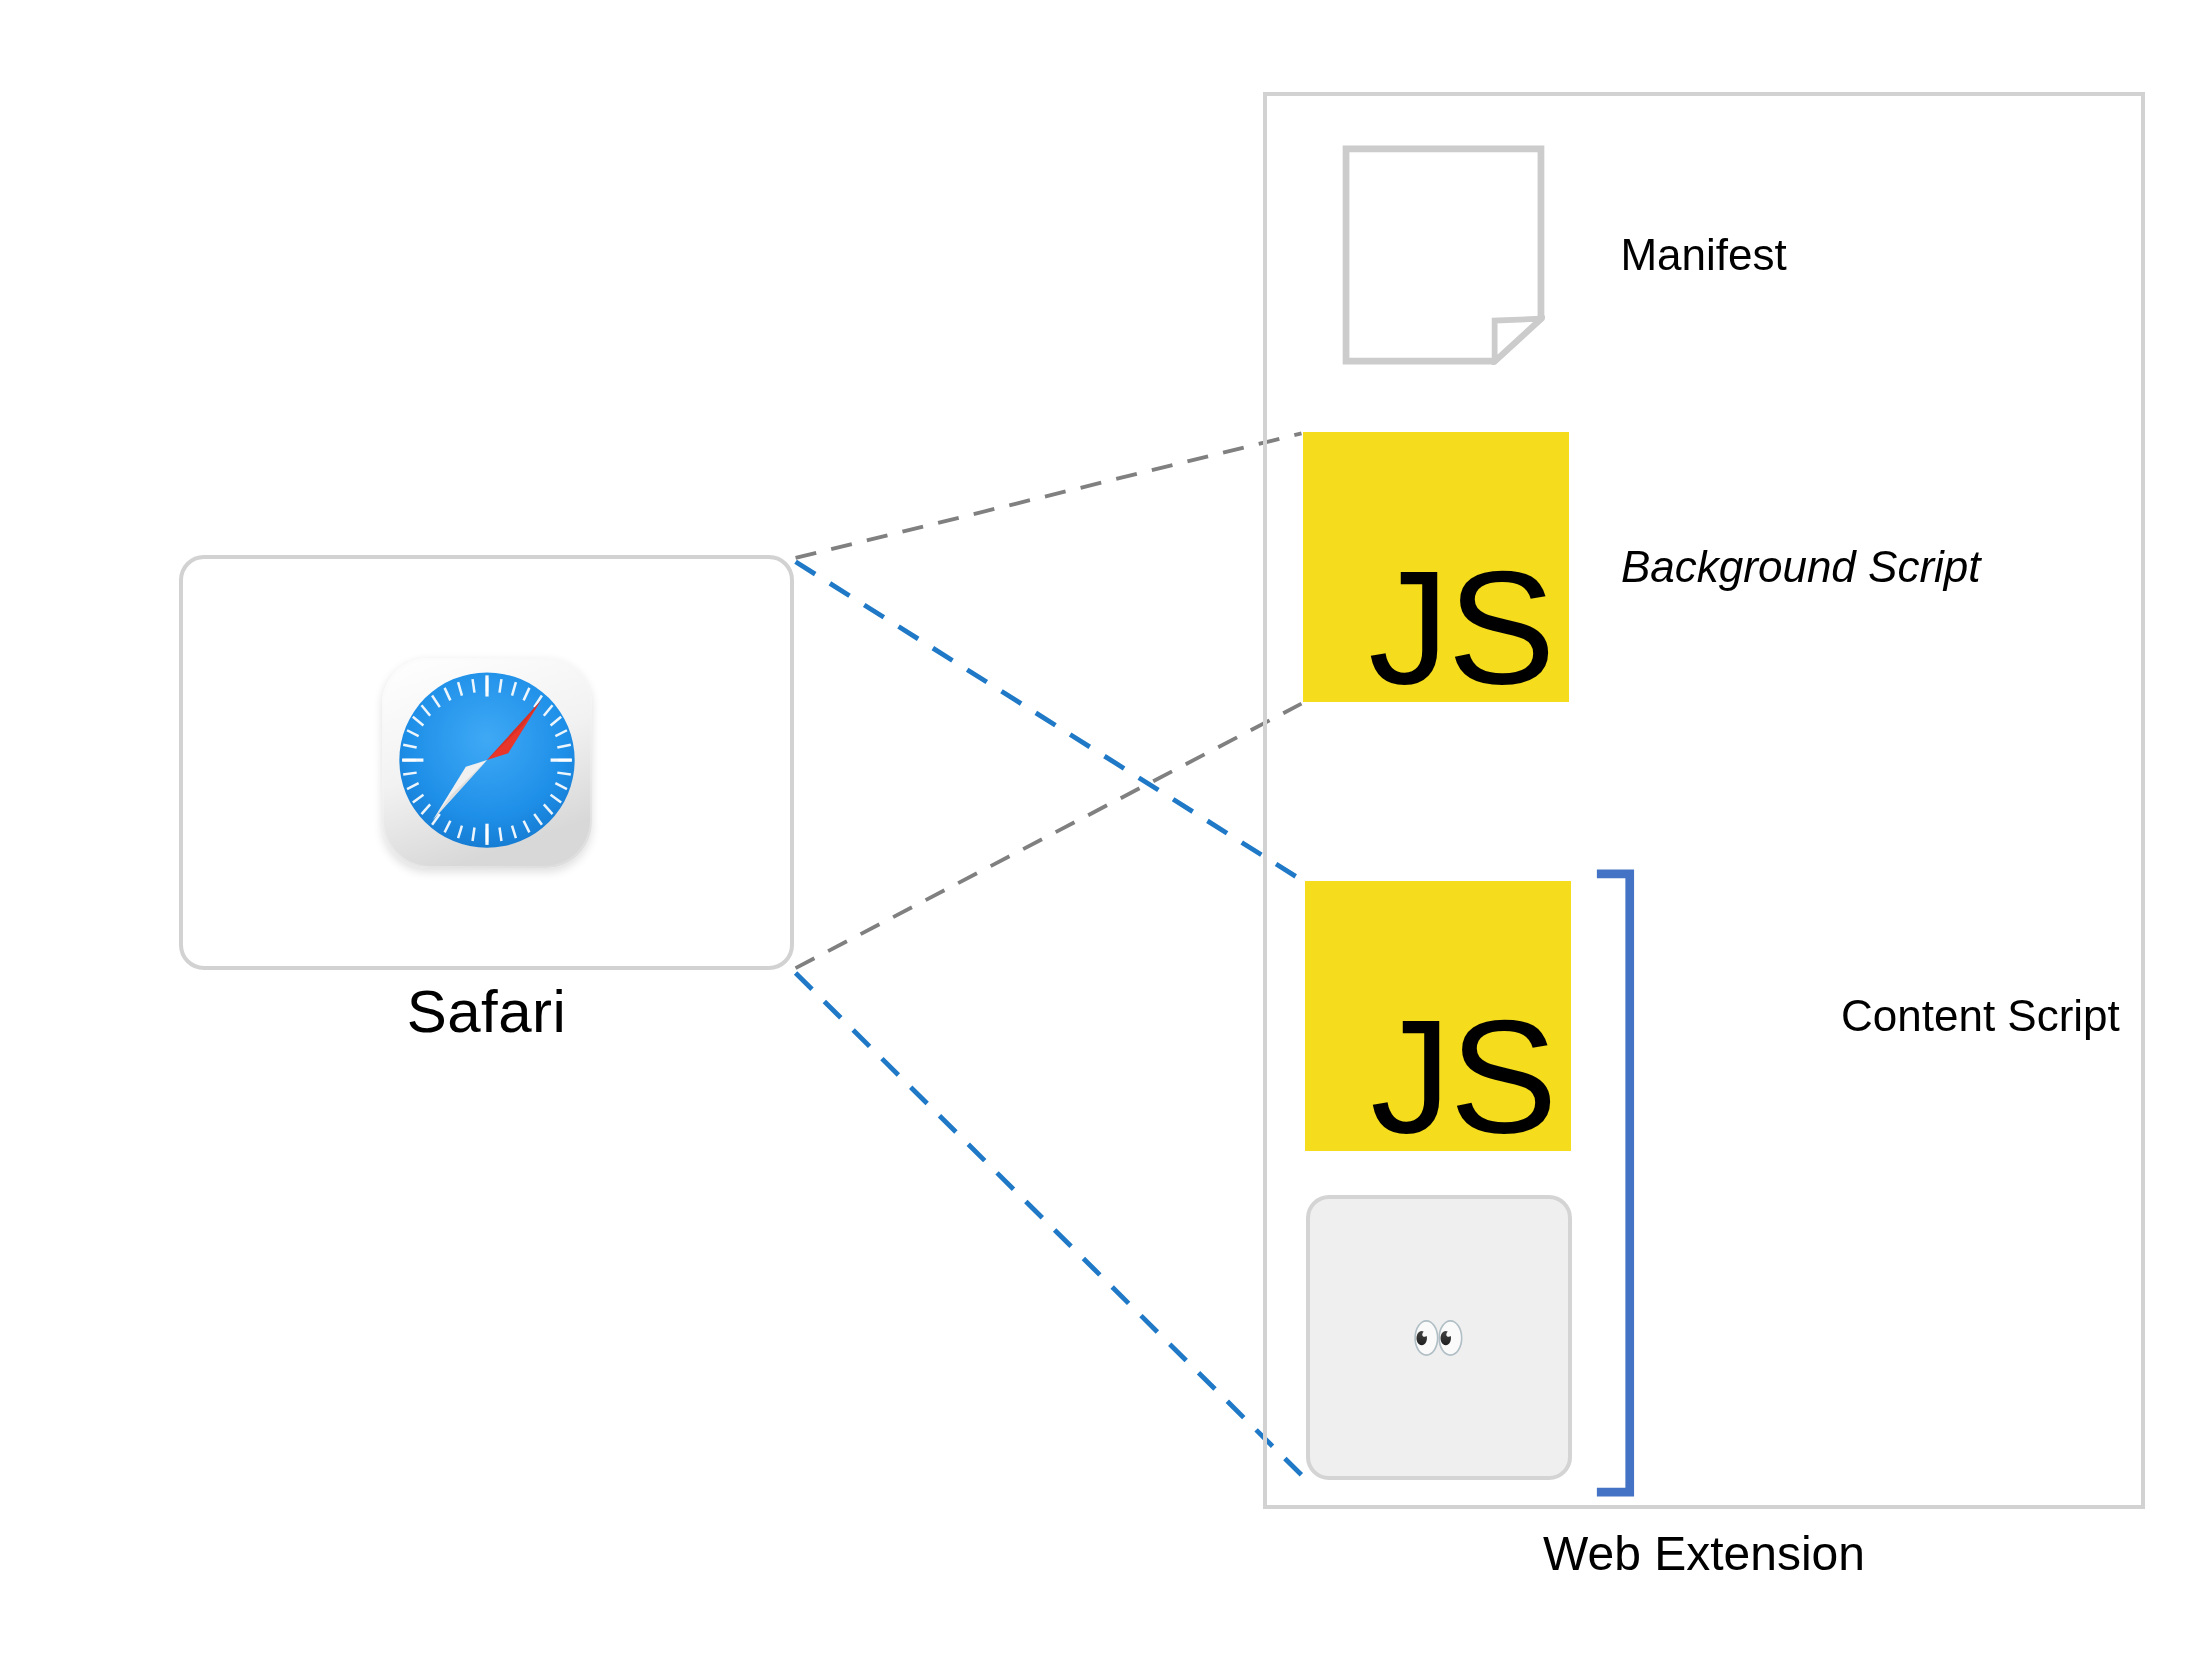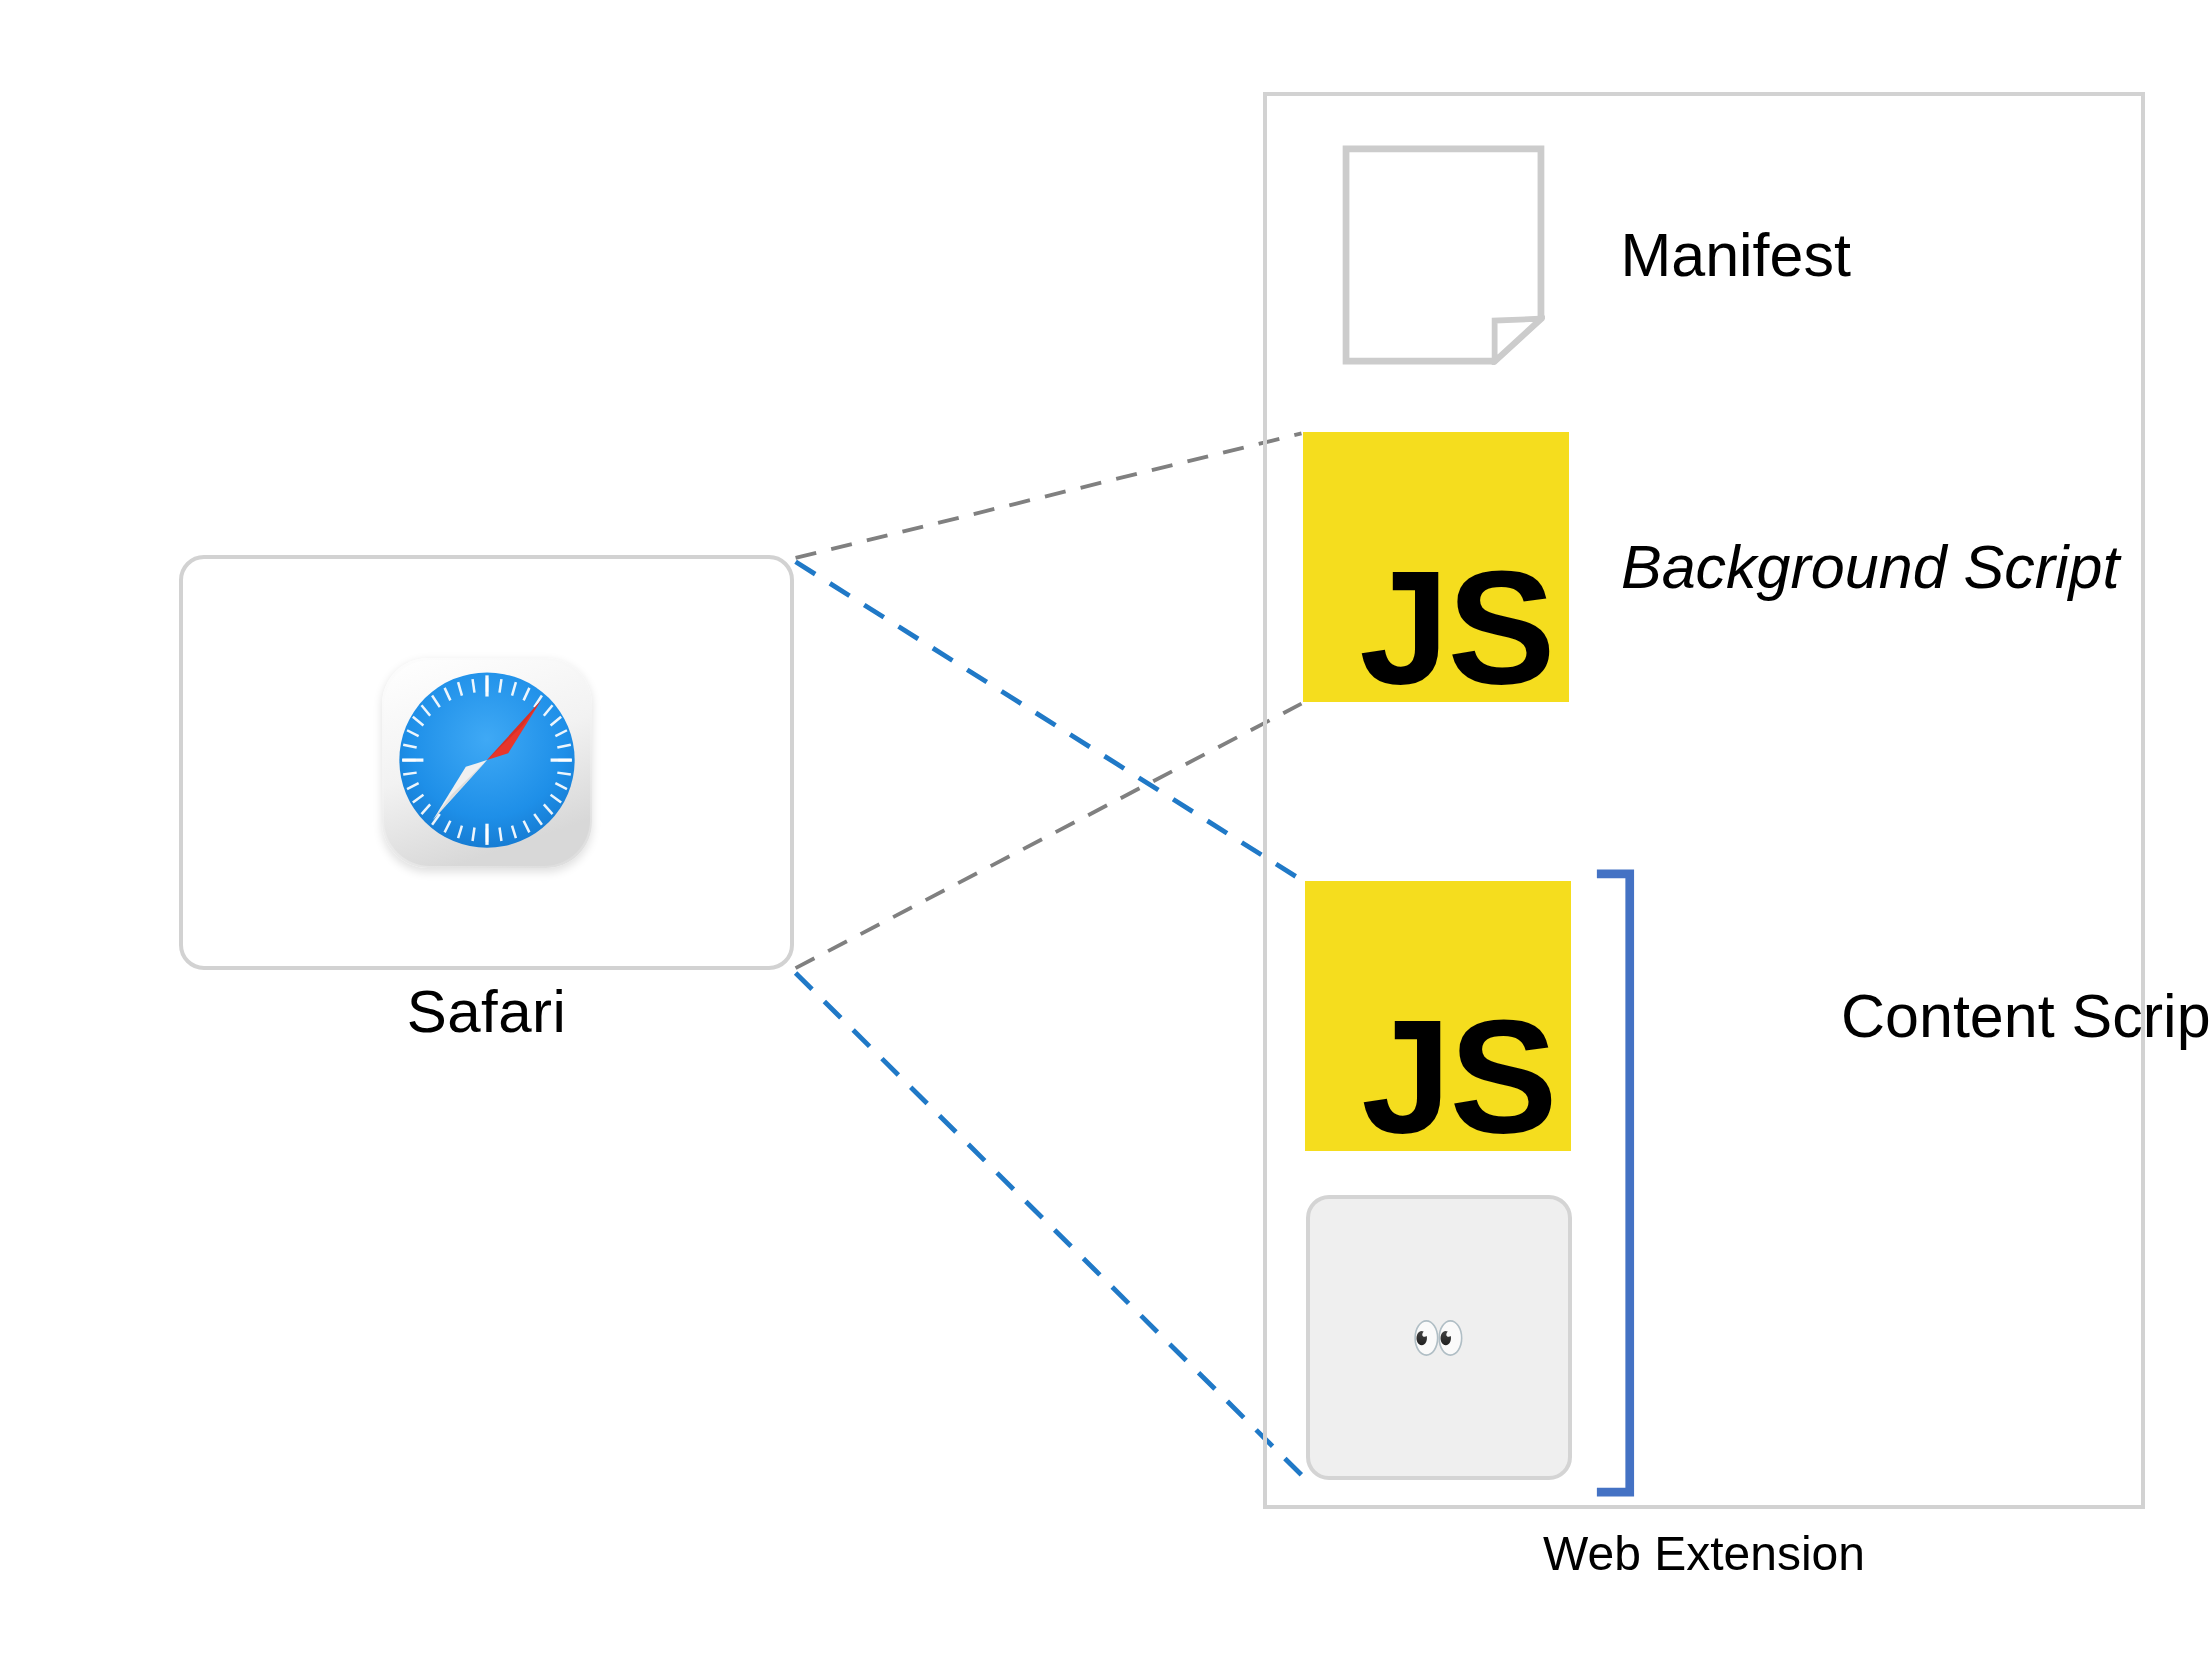--- a/index.html
+++ b/index.html
@@ -90,21 +90,21 @@
     color: #000000;
   }
 
   
   .ext-row {
     position: absolute;
     display: flex;
     align-items: center;
   }
   .ext-label {
-    font-size: 61px;
+    font-size: 44px;
     color: #000000;
     white-space: nowrap;
     line-height: 1.05;
   }
 
   
   #row-manifest { left: 1342px; top: 145px; }
   .doc-icon {
     width: 203px;
     height: 220px;
@@ -121,21 +121,21 @@
     background: #f5dd1e;
     position: relative;
     flex: none;
     margin-right: 29px;
   }
   .js-text {
     position: absolute;
     right: 15.4px;
     bottom: -5.8px;
     font-family: "Liberation Sans", sans-serif;
-    font-weight: bold;
+    font-weight: normal;
     font-size: 162px;
     line-height: 1;
     color: #000000;
     letter-spacing: -1.9px;
   }
   #row-background { left: 1303px; top: 432px; }
   #row-background .ext-label { margin-left: 23px; font-style: italic; }
 
   #row-content { left: 1305px; top: 881px; }
   #row-content .ext-label { margin-left: 241px; }

